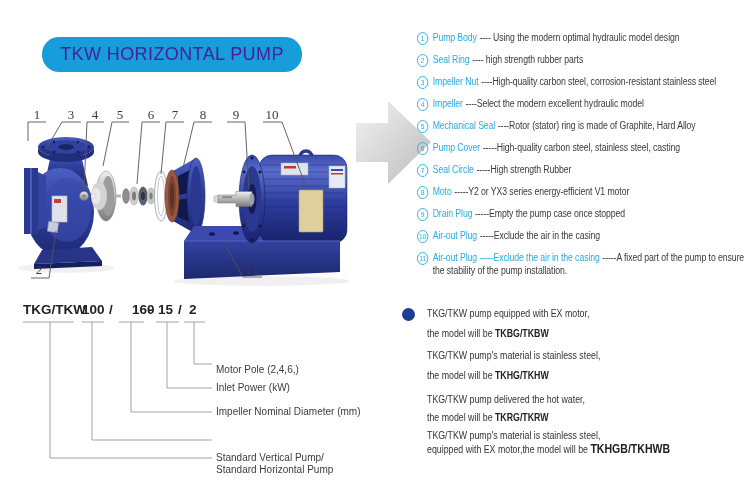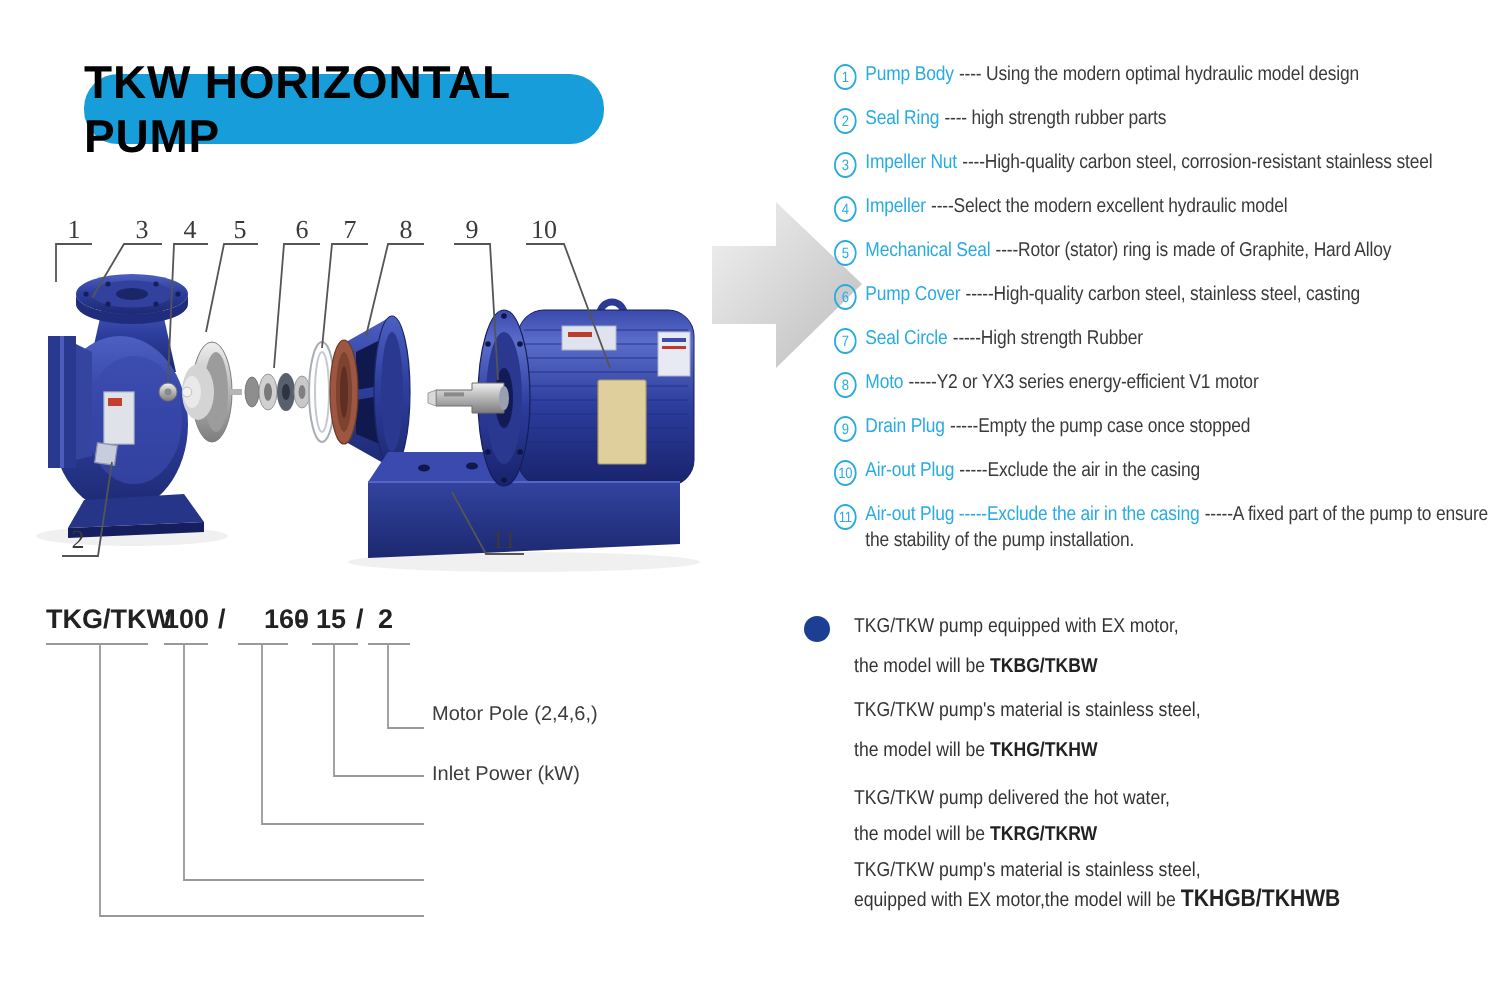--- a/index.html
+++ b/index.html
@@ -3,21 +3,21 @@
 <meta charset="utf-8">
 <style>
   html,body{margin:0;padding:0;background:#ffffff;}
   .page{position:relative;width:756px;height:500px;background:#fff;overflow:hidden;
         font-family:"Liberation Sans",sans-serif;color:var(--text,#3a3a3a);}
   .vector-layer{position:absolute;left:0;top:0;width:756px;height:500px;z-index:0;}
 
   
   .banner{position:absolute;left:42px;top:37px;width:260px;height:35px;border-radius:17px;
           background:var(--banner,#169dda);display:flex;align-items:center;justify-content:center;z-index:2;}
-  .banner span{color:#000000;font-weight:bold;font-size:23px;letter-spacing:.4px;}
+  .banner span{color:#4c1d95;font-weight:normal;font-size:18px;letter-spacing:.4px;}
 
   
   .parts-list{position:absolute;left:417px;top:31px;width:385px;z-index:2;
               transform:scaleX(.87);transform-origin:left top;font-size:10px;letter-spacing:-.1px;}
   .pl-item{display:flex;align-items:flex-start;margin-bottom:8px;line-height:13px;}
   .pl-num{flex:0 0 auto;width:11px;height:11px;margin:1px 5px 0 0;border:1px solid var(--accent,#29abe2);
           border-radius:50%;color:var(--accent,#29abe2);font-size:7.5px;line-height:11px;text-align:center;}
   .pl-name{color:var(--accent,#29abe2);}
   .pl-desc{color:var(--text,#3a3a3a);margin-left:3px;}
 
@@ -282,22 +282,27 @@
 
   <span class="mc-seg" style="left:23px">TKG/TKW</span>
   <span class="mc-seg" style="left:82px">100</span>
   <span class="mc-seg" style="left:109px">/</span>
   <span class="mc-seg" style="left:132px">160</span>
   <span class="mc-seg" style="left:148px">-</span>
   <span class="mc-seg" style="left:158px">15</span>
   <span class="mc-seg" style="left:178px">/</span>
   <span class="mc-seg" style="left:189px">2</span>
 
-  <div class="mc-label" style="left:216px;top:352px">Motor Pole (2,4,6,)</div>
+  <div class="mc-label" style="left:216px;top:364px">Motor Pole (2,4,6,)</div>
   <div class="mc-label" style="left:216px;top:382px">Inlet Power (kW)</div>
+  <div class="mc-label" style="left:216px;top:406px">Impeller Nominal Diameter (mm)</div>
+  <div class="mc-label" style="left:216px;top:452px">
+    <div>Standard Vertical Pump/</div>
+    <div>Standard Horizontal Pump</div>
+  </div>
 
   <div class="note-dot"></div>
   <div class="note" style="top:304px;line-height:20px">
     <div>TKG/TKW pump equipped with EX motor,</div>
     <div><span>the model will be </span><b>TKBG/TKBW</b></div>
   </div>
   <div class="note" style="top:346px;line-height:20px">
     <div>TKG/TKW pump's material is stainless steel,</div>
     <div><span>the model will be </span><b>TKHG/TKHW</b></div>
   </div>

